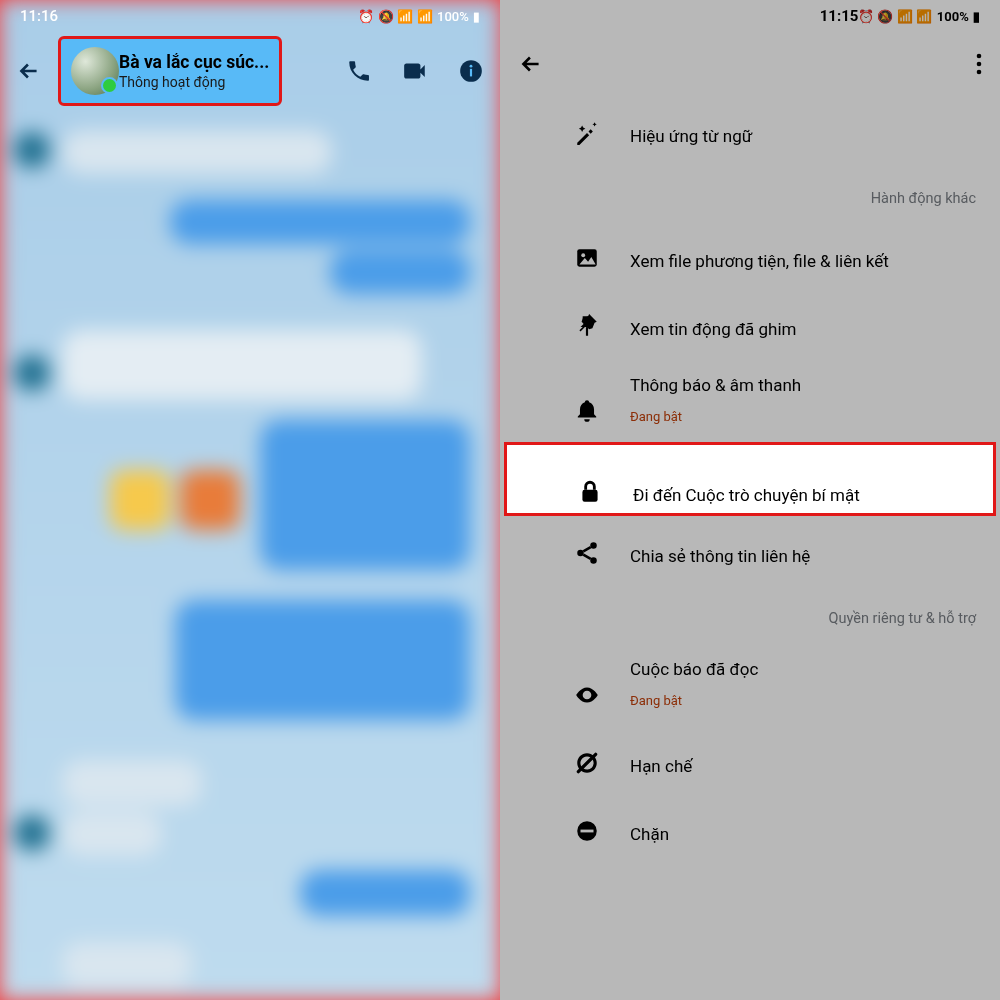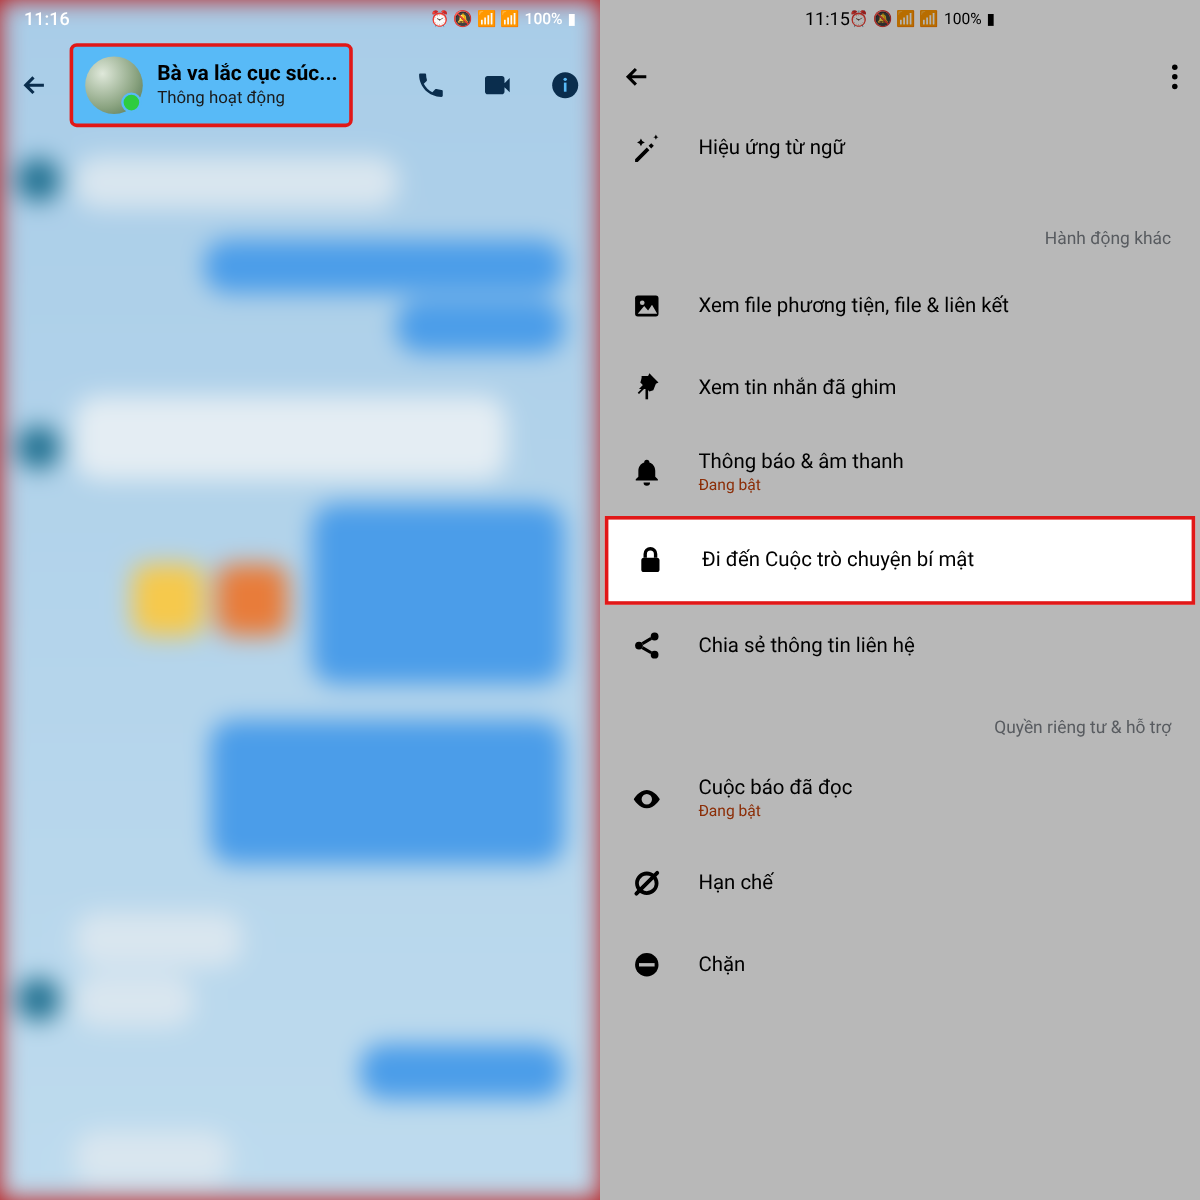--- a/index.html
+++ b/index.html
@@ -12,21 +12,21 @@
     overflow: hidden;
   }
   .phone {
     width: 500px;
     height: 1000px;
     position: relative;
     overflow: hidden;
   }
 
   
-  .left-phone { background: #b91c1c; padding-left: 35px; }
+  .left-phone { background: #ef4444; padding-left: 35px; }
   .blur-layer {
     position: absolute; inset: 0;
     filter: blur(10px);
     background: linear-gradient(180deg, #a9cde8 0%, #bedbee 100%);
   }
   .blur-layer .bubble {
     position: absolute;
     border-radius: 20px;
   }
   .b-grey { background: #d9e6ef; }
@@ -46,21 +46,21 @@
 
   .left-header {
     position:absolute; top:32px; left:0; right:0; height:78px;
     display:flex; align-items:center; padding:0 16px; gap:16px;
     z-index:5;
   }
   .left-header .back { color:#0a2d4d; }
   .left-header .actions { margin-left:auto; display:flex; gap:28px; color:#0a2d4d; }
 
   .profile-block {
-    display:flex; align-items:center; gap:12px;
+    display:flex; align-items:center; 
     background:#58baf7; padding:8px 10px; border-radius:6px;
     border:3px solid #e11818;
   }
   .profile-block .avatar {
     width:48px; height:48px; border-radius:50%;
     background: radial-gradient(circle at 30% 30%, #dfe8da, #8aa380 60%, #4a6d4a);
     position:relative;
   }
   .profile-block .avatar::after{
     content:""; position:absolute; bottom:1px; right:1px;
@@ -72,44 +72,45 @@
   .profile-status { font-size:14px; color:#1a1a1a; }
 
   
   .right-phone { background:#fff; position:relative; }
   .right-overlay {
     position:absolute; inset:0; background:rgba(0,0,0,0.28);
     z-index:10; pointer-events:none;
   }
   .right-statusbar {
     height:32px; display:flex; align-items:center;
-    justify-content:center; padding:0 20px;
-    color:#000; font-size:15px; font-weight:400;
+    justify-content:flex-end; padding:0 20px;
+    color:#000; font-size:15px; font-weight:700;
   }
   .right-header {
     height:64px; display:flex; align-items:center;
     justify-content:space-between; padding:0 18px;
   }
   .right-header .back { color:#000; }
   .right-header .more { color:#000; }
 
   .list { padding: 0 0; }
   .section-label {
     font-size:14.5px; color:#7a7f85; padding:26px 24px 14px;text-align:right;
   }
   .item {
-    display:flex; align-items:center; gap:28px;
+    display:flex; align-items:flex-end; gap:28px;
     padding:18px 24px; min-height:68px;
     color:#000;
+    margin-left:48px;
   }
   .item.first-top { padding-top:4px; }
   .item .icon { width:30px; display:flex; justify-content:center; }
   .item .label { font-size:17px; }
   .item .sub { font-size:13px; color:#c2410c; margin-top:2px; }
-  .item .texts { display:flex; flex-direction:column; }
+  .item .texts { display:flex; flex-direction:column;gap:12px; }
 
   .highlight-row {
     position:relative; z-index:20; background:#fff;
     border:3px solid #e11818; margin:0 4px;
   }
   .highlight-row .item { padding:8px 20px; }
 
   svg { display:block; }
 </style>
 </head>
@@ -231,21 +232,21 @@
     </div>
 
     <div class="item">
       <span class="icon">
         <svg width="26" height="26" viewBox="0 0 24 24" fill="#000">
             <path d="M16 3l5 5-2 1-2 5-3 1-3-3-5 5-1-1 5-5-3-3 1-3 5-2 1-2z" transform="rotate(0 12 12)"></path>
             <path d="M14 3v2l-1 5 3 3h-10l3-3-1-5V3h6z"></path>
             <rect x="11" y="13" width="2" height="8"></rect>
           </svg>
       </span>
-      <span class="label">Xem tin nhắn đã ghim</span>
+      <span class="label">Xem tin động đã ghim</span>
     </div>
 
 
     <div class="item">
       <span class="icon">
         <svg width="26" height="26" viewBox="0 0 24 24" fill="#000">
             <path d="M12 2a2 2 0 0 1 2 2c2.8.9 4.5 3.4 4.5 6.5V15l2 2v1H3.5v-1l2-2v-4.5C5.5 7.4 7.2 4.9 10 4a2 2 0 0 1 2-2zm0 20a2.5 2.5 0 0 0 2.5-2.5h-5A2.5 2.5 0 0 0 12 22z"></path>
           </svg>
       </span>
       <div class="texts">

